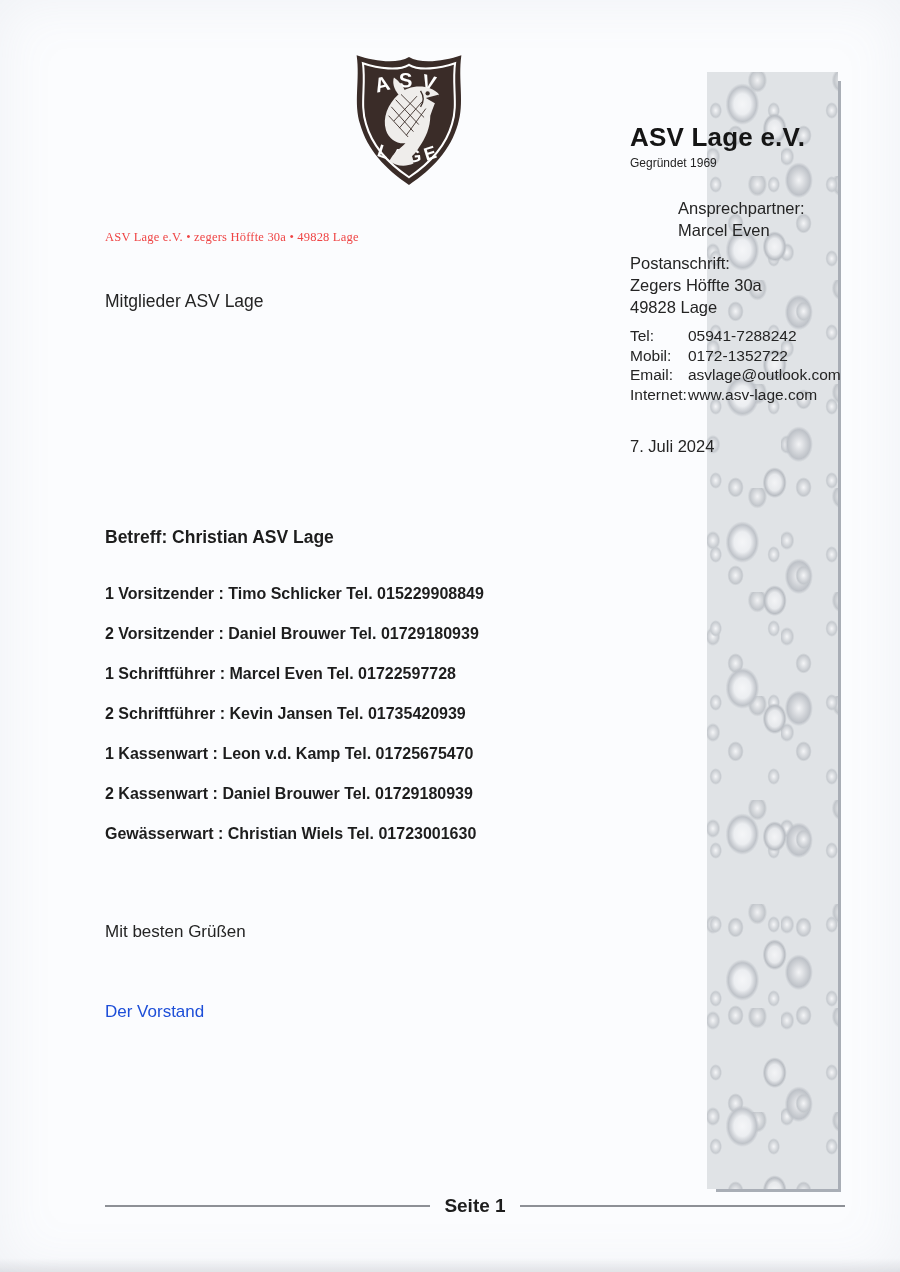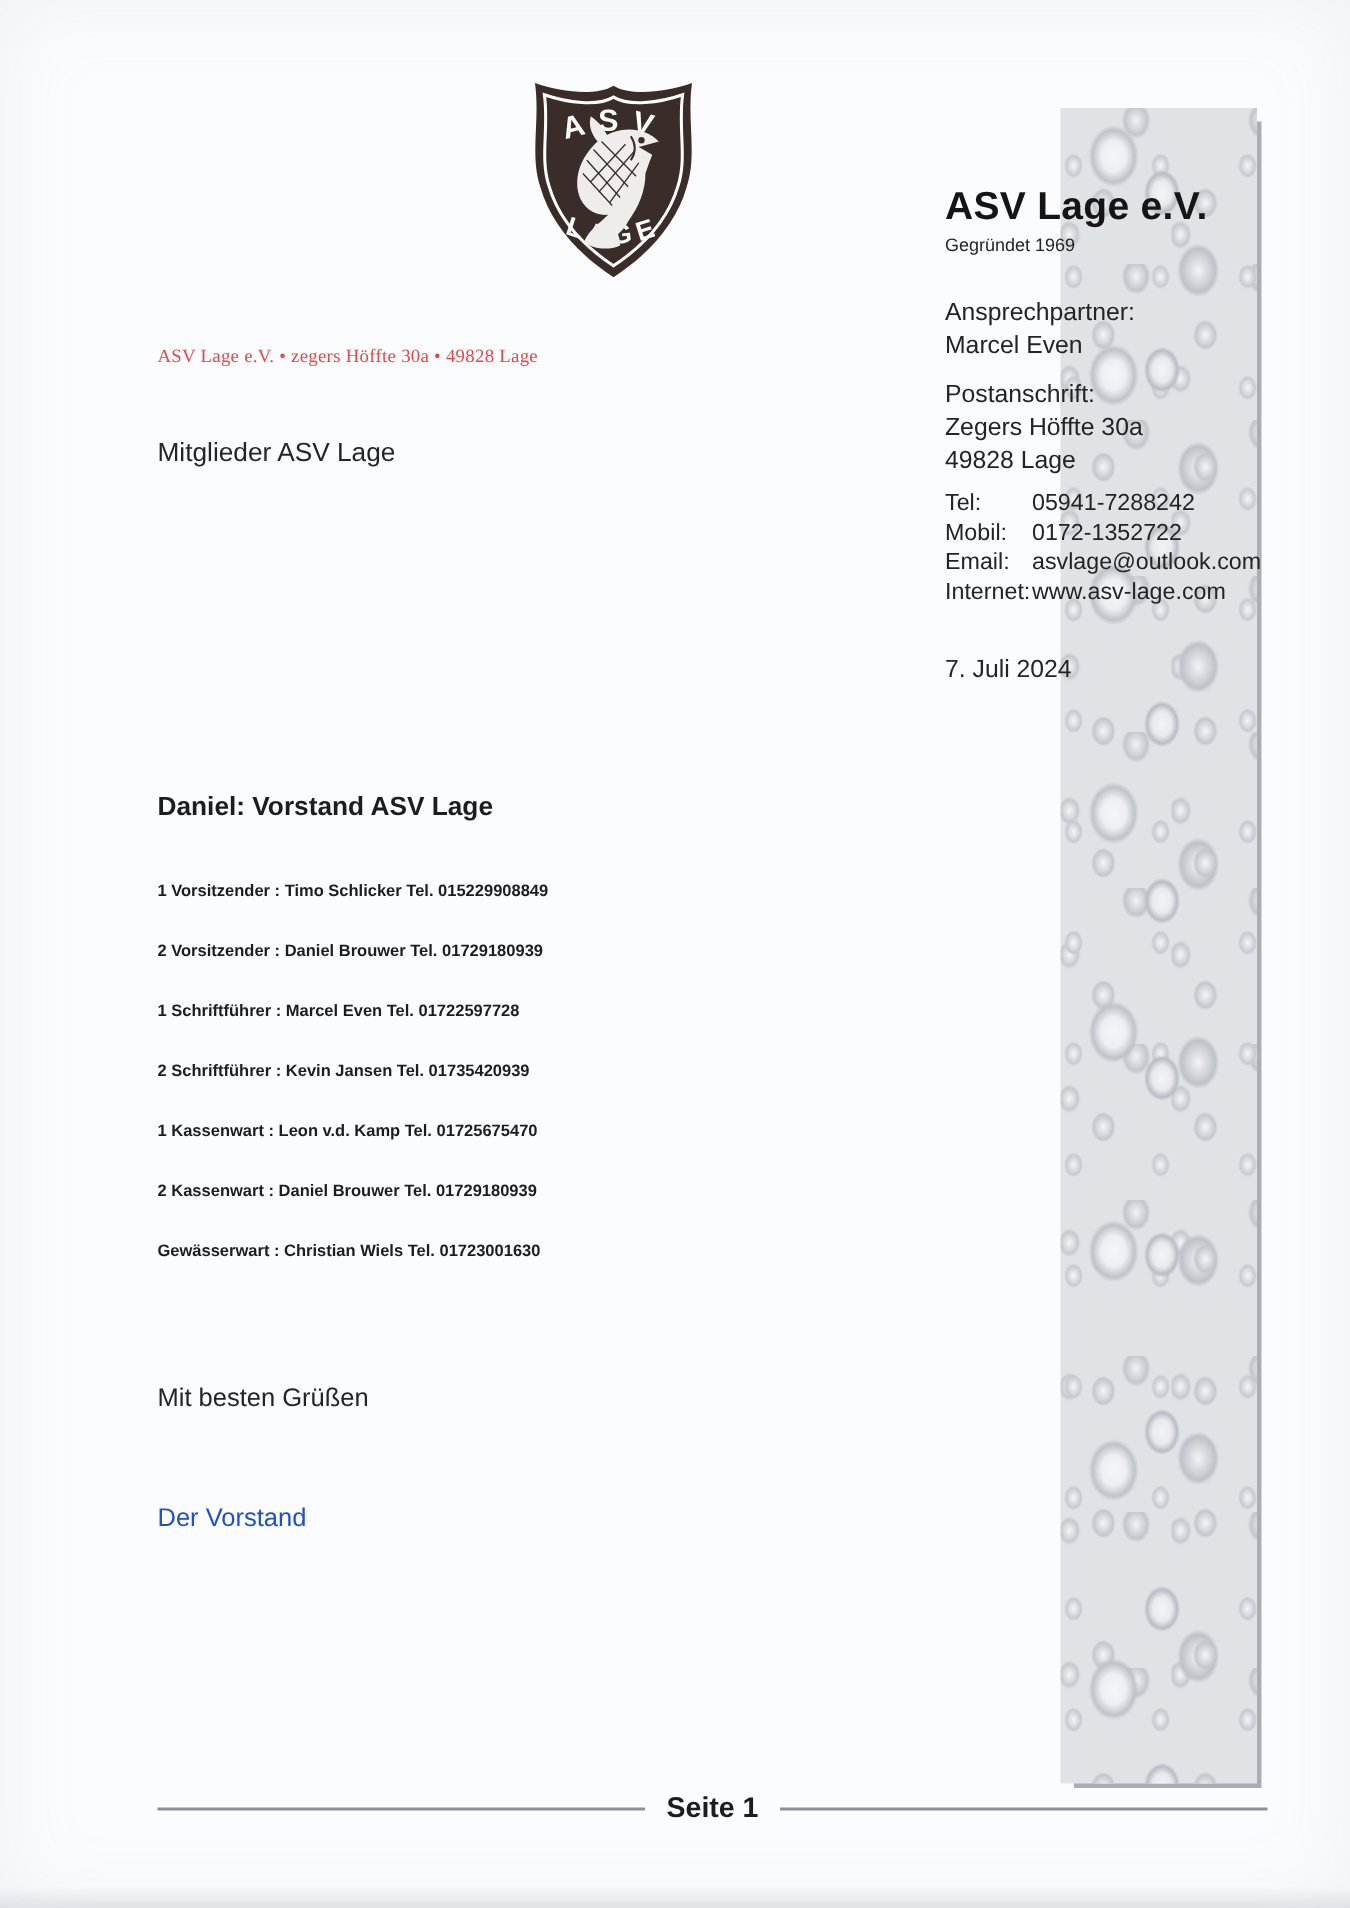--- a/index.html
+++ b/index.html
@@ -53,37 +53,37 @@
   }
 
   
   .right-col{
     position:absolute;left:630px;top:122px;width:230px;
     z-index:4;
   }
   .org-title{font-size:26px;font-weight:bold;color:#151515;letter-spacing:0.2px;}
   .founded{font-size:12px;margin-top:3px;color:#242424;}
   .rc-block{margin-top:0;font-size:16.5px;line-height:22px;color:#242424;}
-  .rc-contact{margin-top:27px;}
+  .rc-contact{margin-top:27px;margin-left:48px;}
   .rc-address{margin-top:11px;}
   .rc-phones{margin-top:8px;font-size:15.5px;line-height:19.5px;}
   .phone-row{display:flex;}
   .phone-label{width:58px;flex:0 0 58px;}
   .rc-date{margin-top:33px;font-size:16.5px;color:#242424;}
 
   
   .sender-line{
     position:absolute;left:105px;top:230px;z-index:4;
     font-family:"Liberation Serif", serif;
     font-weight:normal;font-size:12.5px;color:#ef4444;letter-spacing:0.2px;
   }
   .recipient{position:absolute;left:105px;top:291px;font-size:17.5px;color:#242424;z-index:4;}
   .subject{position:absolute;left:105px;top:527px;font-size:17.5px;font-weight:bold;color:#1d1d1d;z-index:4;}
   .board-list{position:absolute;left:105px;top:585px;z-index:4;}
-  .board-item{font-size:11px;font-weight:bold;color:#1d1d1d;line-height:18px;margin-bottom:22px;}
+  .board-item{font-size:16px;font-weight:bold;color:#1d1d1d;line-height:18px;margin-bottom:22px;}
   .closing{position:absolute;left:105px;top:922px;font-size:17px;color:#242424;z-index:4;}
   .signature{position:absolute;left:105px;top:1002px;font-size:17px;color:#1d4ed8;z-index:4;}
 
   
   .footer{
     position:absolute;left:105px;top:1194px;width:740px;height:24px;
     display:flex;align-items:center;z-index:4;
   }
   .footer .rule{flex:1;height:1.5px;background:#8d9096;}
   .footer .page-num{
@@ -156,21 +156,21 @@
         <span class="phone-label">Internet:</span>
         <span>www.asv-lage.com</span>
       </div>
     </div>
 
     <div class="rc-date">7. Juli 2024</div>
   </div>
 
   <div class="sender-line">ASV Lage e.V. • zegers Höffte 30a • 49828 Lage</div>
   <div class="recipient">Mitglieder ASV Lage</div>
-  <div class="subject">Daniel: Vorstand ASV Lage</div>
+  <div class="subject">Betreff: Christian ASV Lage</div>
 
   <div class="board-list">
     <div class="board-item">1 Vorsitzender : Timo Schlicker Tel. 015229908849</div>
     <div class="board-item">2 Vorsitzender : Daniel Brouwer Tel. 01729180939</div>
     <div class="board-item">1 Schriftführer : Marcel Even Tel. 01722597728</div>
     <div class="board-item">2 Schriftführer : Kevin Jansen Tel. 01735420939</div>
     <div class="board-item">1 Kassenwart : Leon v.d. Kamp Tel. 01725675470</div>
     <div class="board-item">2 Kassenwart : Daniel Brouwer Tel. 01729180939</div>
     <div class="board-item">Gewässerwart : Christian Wiels Tel. 01723001630</div>
   </div>

